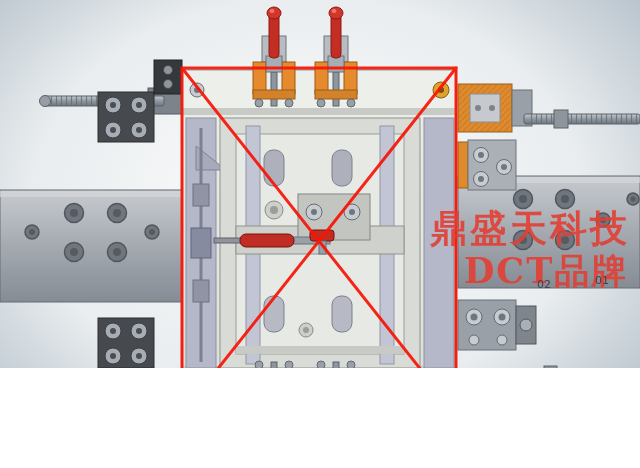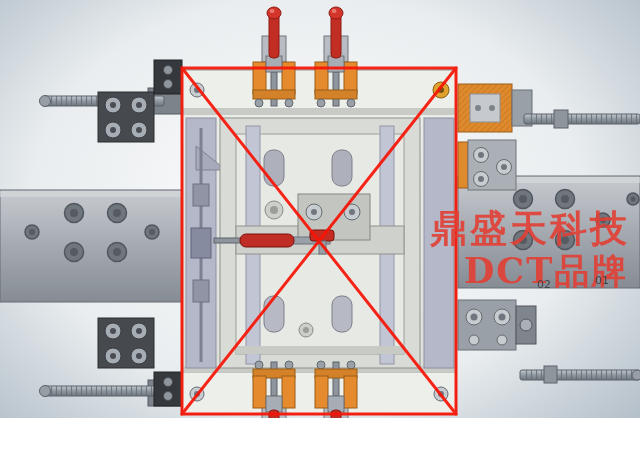--- a/index.html
+++ b/index.html
@@ -4,21 +4,21 @@
 <style>
   html, body {
     margin: 0;
     padding: 0;
     background: #ffffff;
     font-family: "DejaVu Sans", "Liberation Sans", sans-serif;
   }
   .viewport {
     position: relative;
     width: 640px;
-    height: 418px;
+    height: 368px;
     overflow: hidden;
   }
   svg { display: block; }
   text.watermark {
     font-family: "DejaVu Serif", "Liberation Serif", serif;
     font-weight: bold;
     opacity: 0.9;
   }
   text.part-label {
     font-family: "DejaVu Sans", "Liberation Sans", sans-serif;

